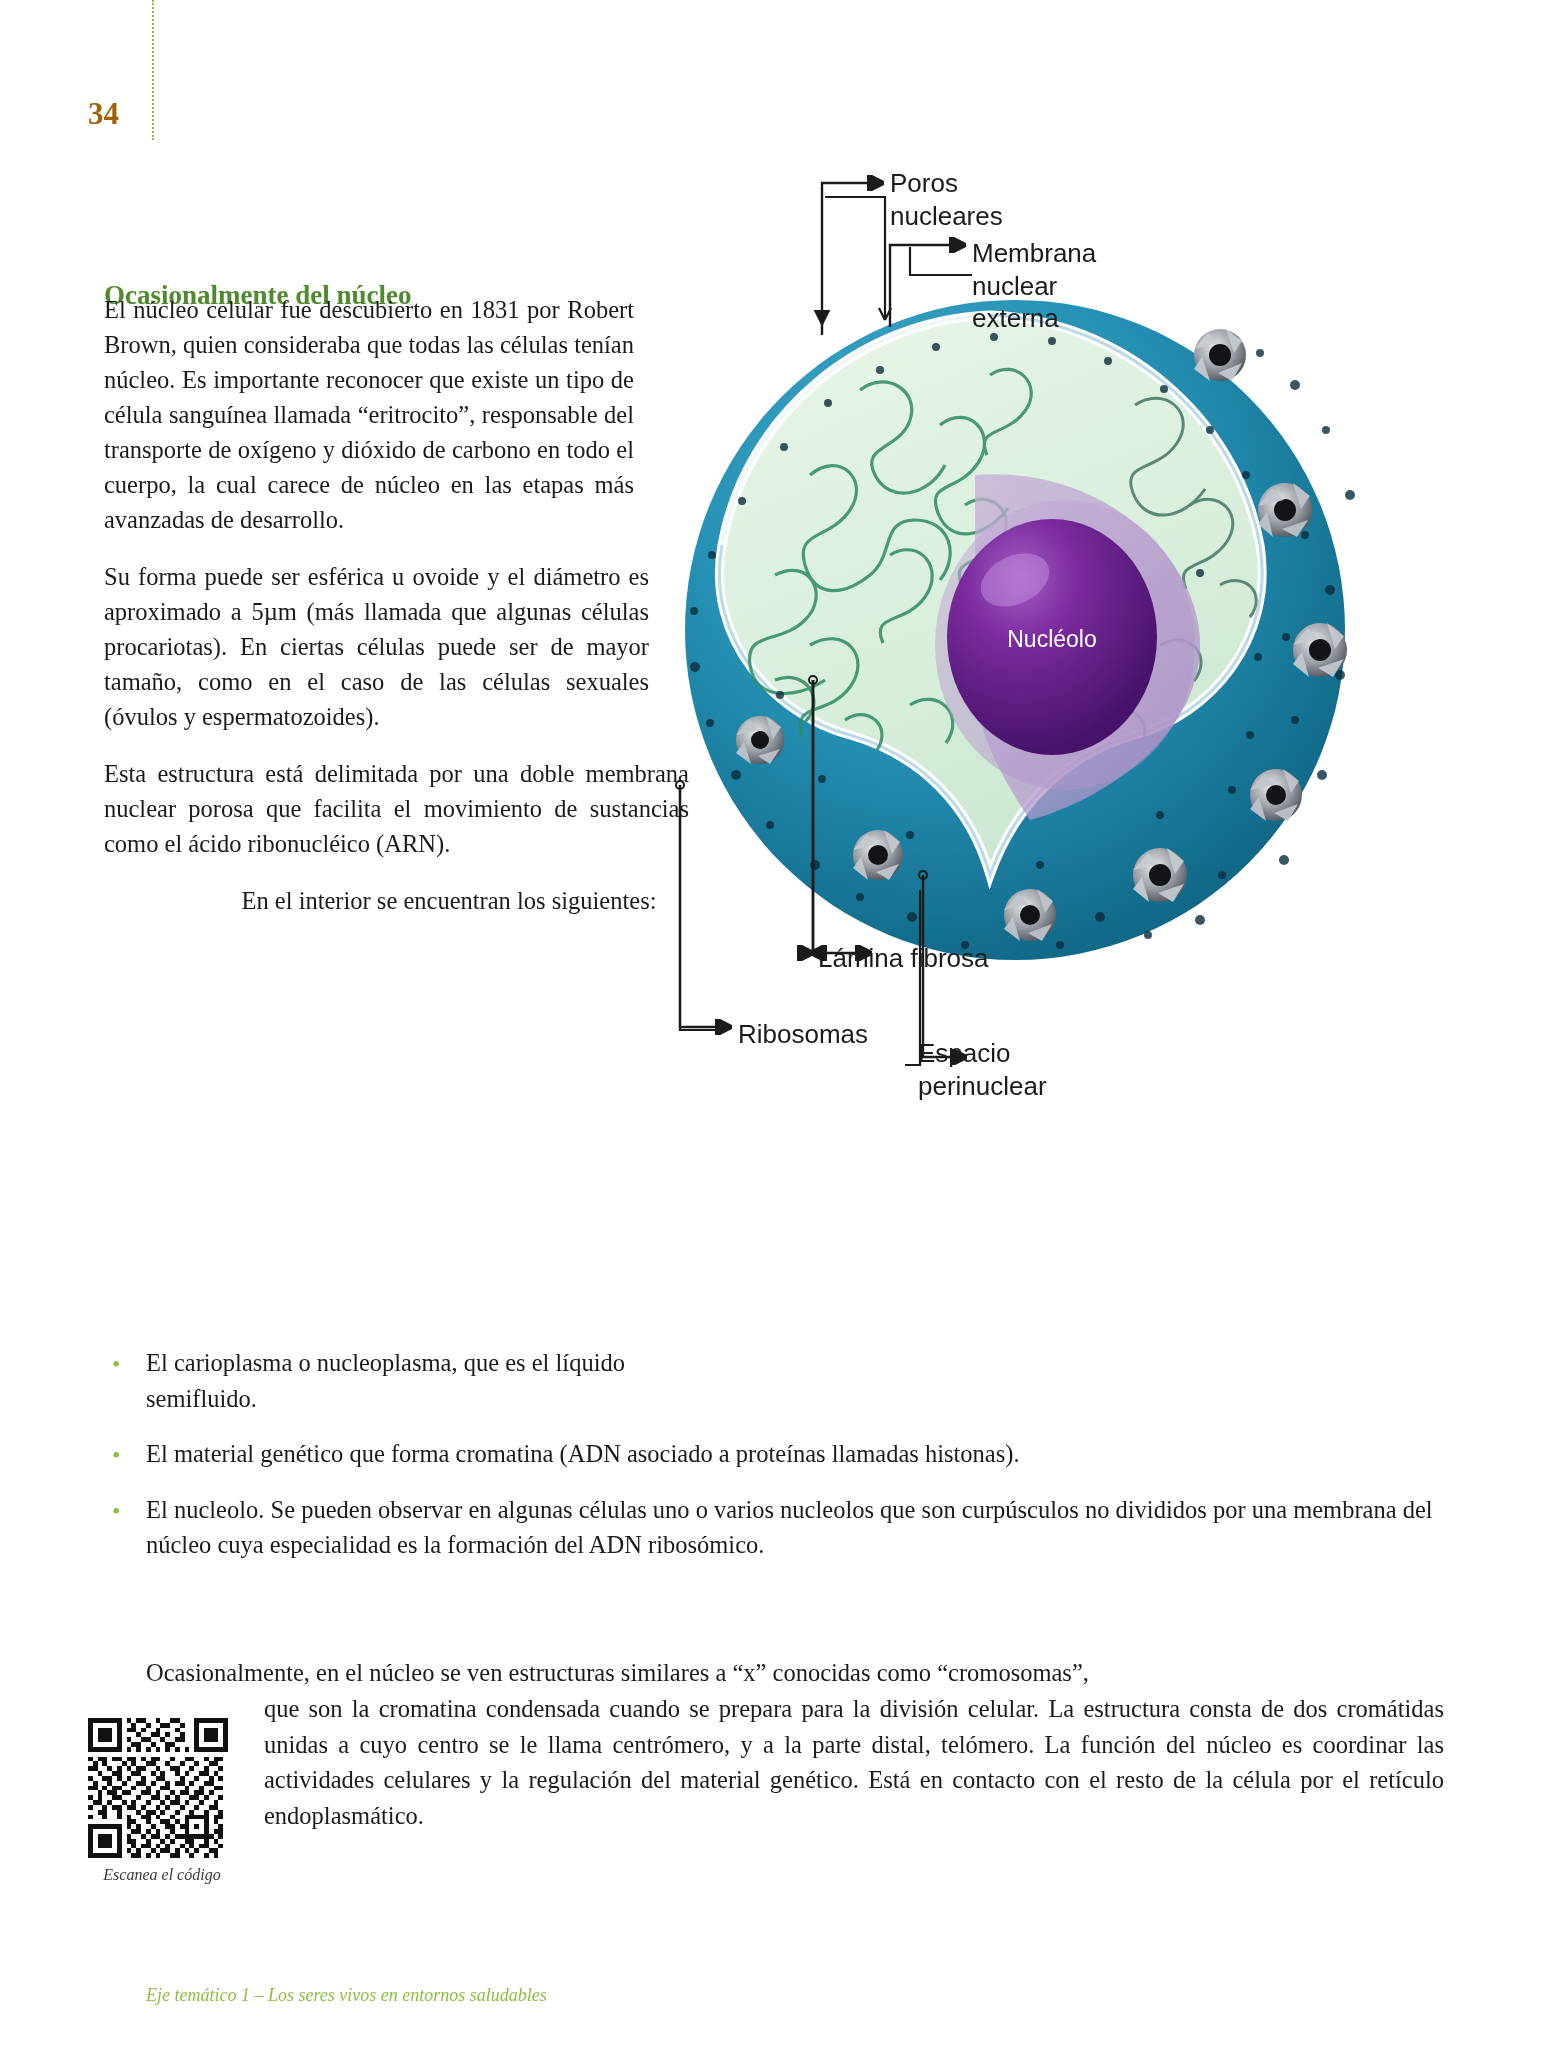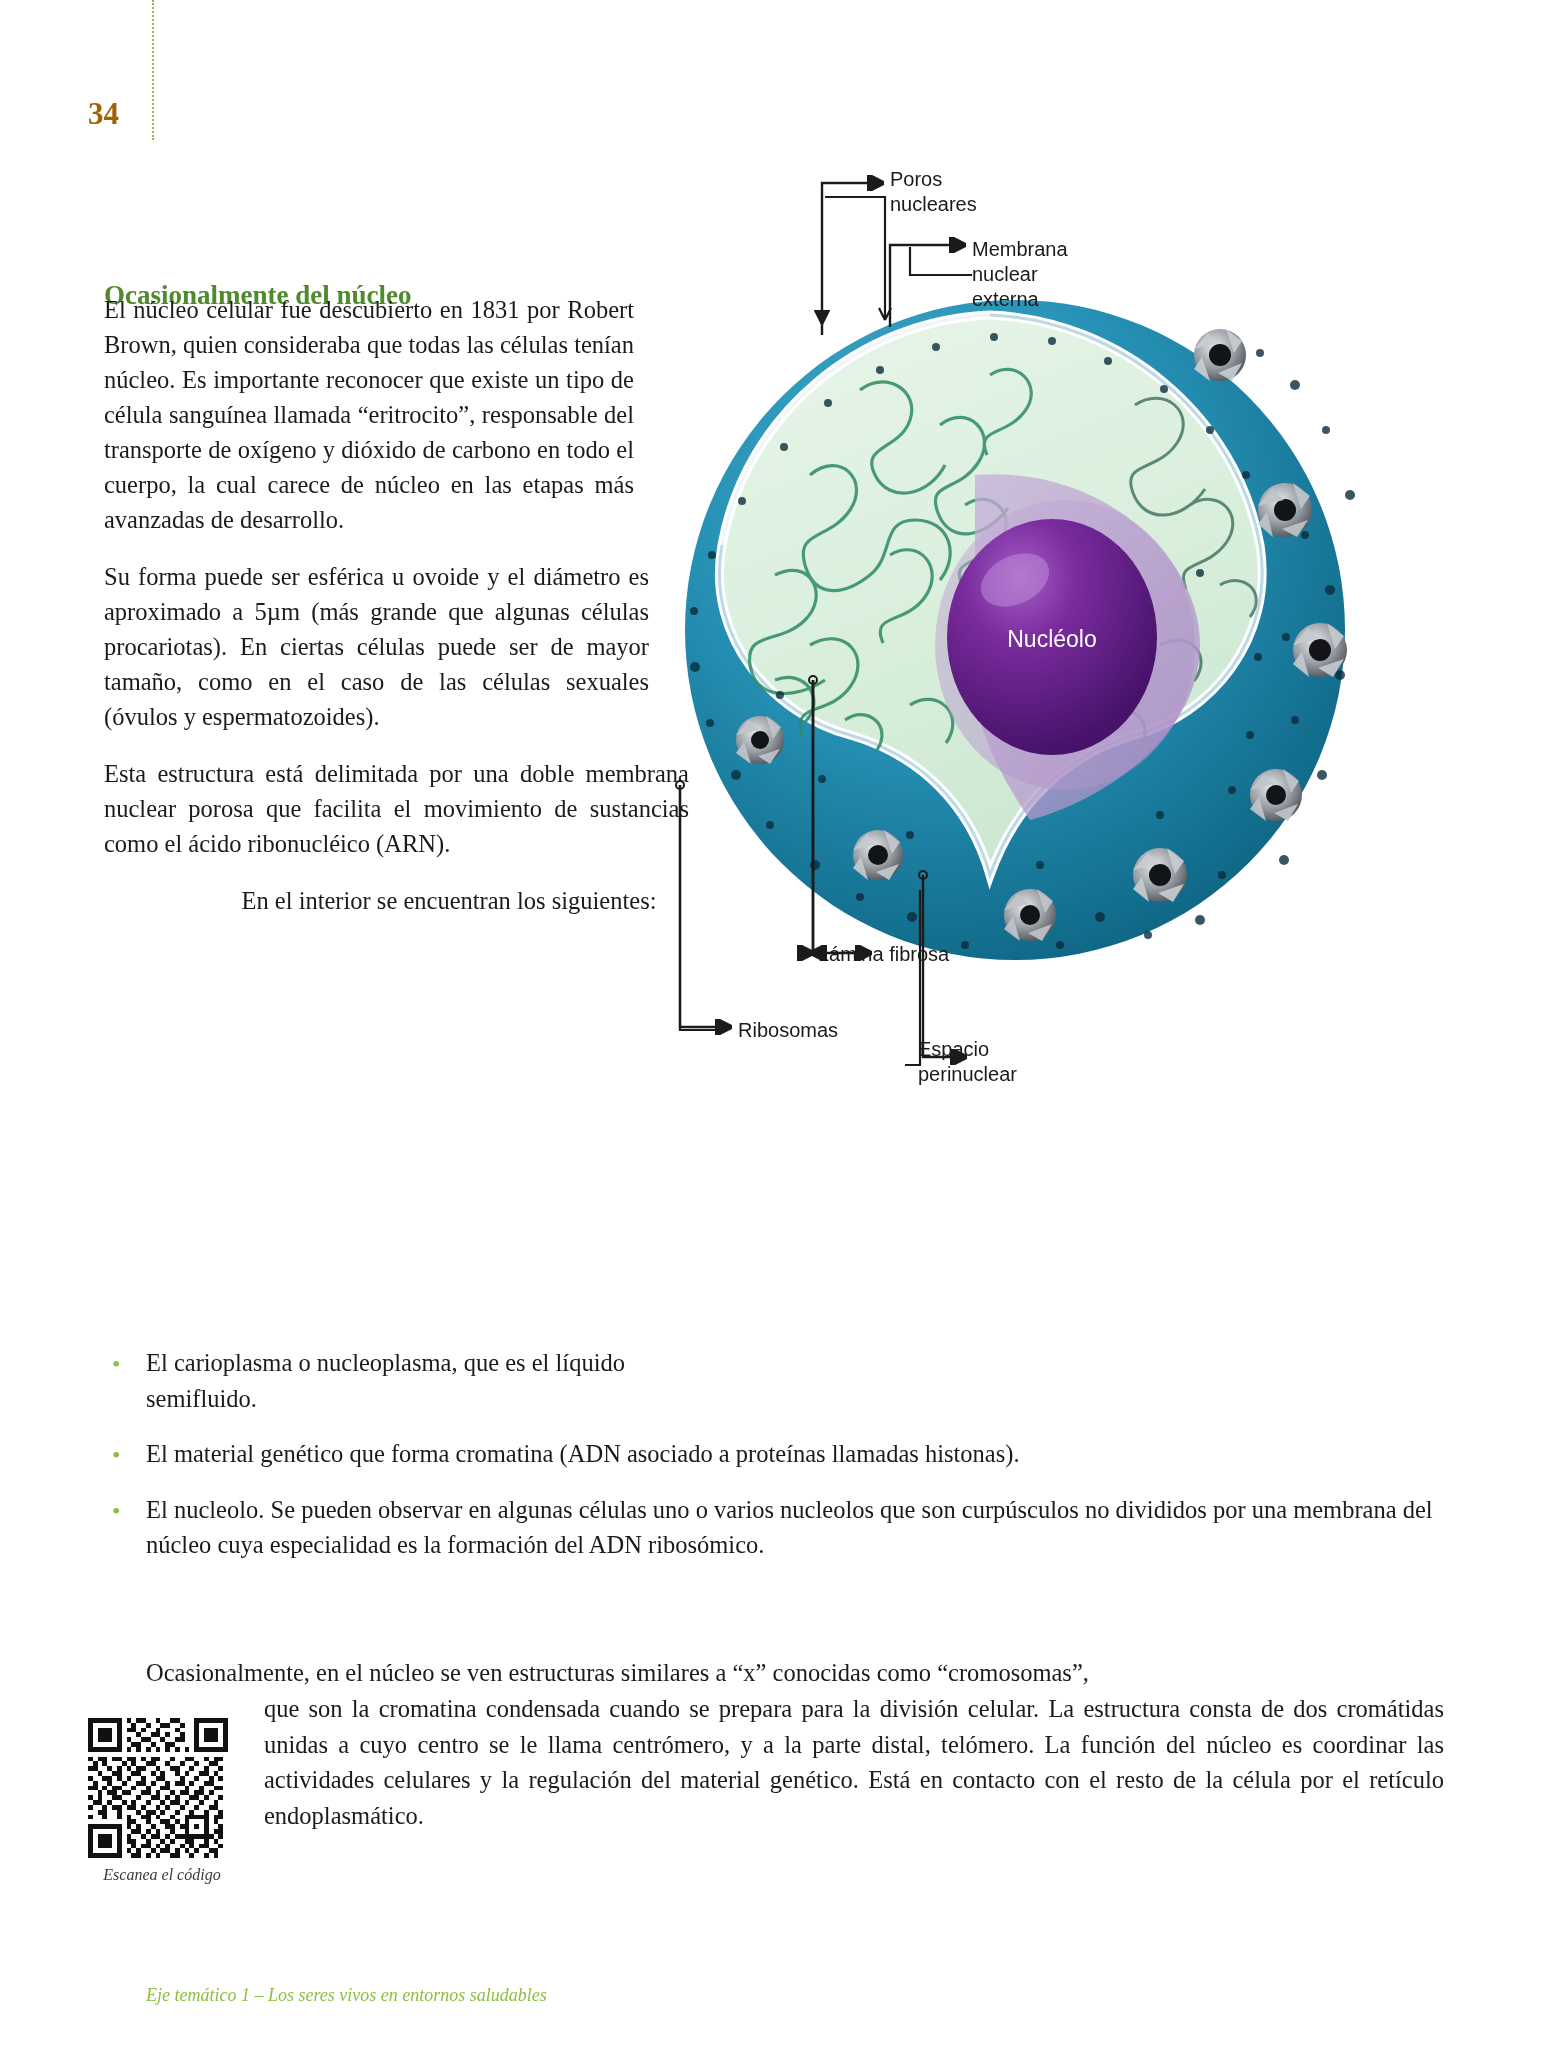--- a/index.html
+++ b/index.html
@@ -133,41 +133,41 @@
   }
   
   .fig {
     position:absolute;
     left:560px; top:175px;
     width:1000px; height:1180px;
   }
   .label {
     position:absolute;
     font-family:"Liberation Sans", sans-serif;
-    font-size:20px;
+    font-size:26px;
     line-height:1.25;
     color:#1b1b1b;
   }
   .svgfig { position:absolute; left:0; top:0; }
 </style>
 </head>
 <body>
 
 <div class="page">
 
   <div class="dotted-rule"></div>
 
   <div class="page-number">34</div>
 
 
   <h2 class="subtitle">Ocasionalmente del núcleo</h2>
 
   <div class="col-left">
     <p class="para narrow">El núcleo celular fue descubierto en 1831 por Robert Brown, quien consideraba que todas las células tenían núcleo. Es importante reconocer que existe un tipo de célula sanguínea llamada “eritrocito”, responsable del transporte de oxígeno y dióxido de carbono en todo el cuerpo, la cual carece de núcleo en las etapas más avanzadas de desarrollo.</p>
-    <p class="para narrow2">Su forma puede ser esférica u ovoide y el diámetro es aproximado a 5µm (más grande que algunas células procariotas). En ciertas células puede ser de mayor tamaño, como en el caso de las células sexuales (óvulos y espermatozoides).</p>
+    <p class="para narrow2">Su forma puede ser esférica u ovoide y el diámetro es aproximado a 5µm (más llamada que algunas células procariotas). En ciertas células puede ser de mayor tamaño, como en el caso de las células sexuales (óvulos y espermatozoides).</p>
     <p class="para narrow3">Esta estructura está delimitada por una doble membrana nuclear porosa que facilita el movimiento de sustancias como el ácido ribonucléico (ARN).</p>
     <p class="para nojust">En el interior se encuentran los siguientes:</p>
   </div>
 
   <div class="bullets">
     <div class="bullet w1">
       <span class="dot">•</span>
       <span>El carioplasma o nucleoplasma, que es el líquido semifluido.</span>
     </div>
     <div class="bullet w2">

